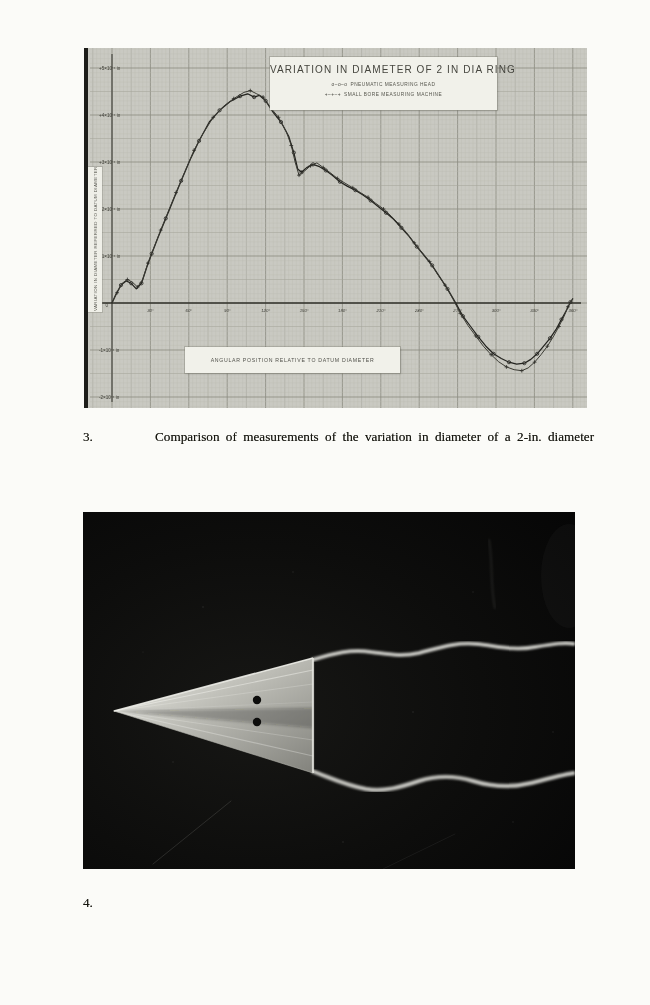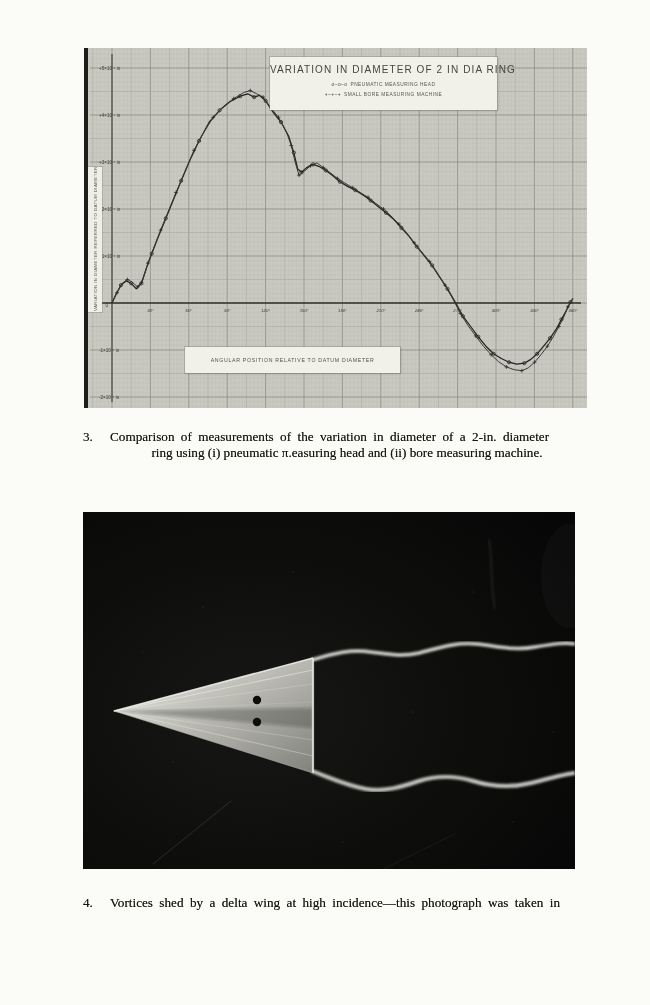--- a/index.html
+++ b/index.html
@@ -67,21 +67,21 @@
   
   .caption{
     position:absolute;left:83px;width:501px;display:flex;
     color:#16160f;font-size:13.2px;line-height:15.8px;
     text-shadow:0 0 .45px rgba(10,10,5,.6);
   }
   .cap-3{top:429px;}
   .cap-4{top:895px;}
   .cap-num{width:27px;flex:0 0 27px;}
   .cap-text{flex:1;}
-  .cap-line1{word-spacing:3.1px;white-space:nowrap;}
+  .cap-line1{word-spacing:3.1px;white-space:nowrap;margin-left:45px;}
   .cap-line2{text-align:center;}
 
   
   .photo-figure{
     position:absolute;left:83px;top:512px;width:492px;height:357px;
     background:var(--photo-bg,#0c0c0b);
   }
   .photo-figure svg{position:absolute;inset:0;display:block;}
 </style>
 </head>
@@ -420,21 +420,20 @@
 
     <div class="chart-box xlabel-box">
       <span>ANGULAR POSITION RELATIVE TO DATUM DIAMETER</span>
     </div>
   </figure>
 
   <div class="caption cap-3">
     <span class="cap-num">3.</span>
     <span class="cap-text">
       <span class="cap-line1" style="display:block">Comparison of measurements of the variation in diameter of a 2-in. diameter</span>
-      <span class="cap-line2" style="display:block">ring using (i) pneumatic π.easuring head and (ii) bore measuring machine.</span>
     </span>
   </div>
 
   <figure class="photo-figure" style="margin:0">
     <svg viewBox="0 0 492 357" width="492" height="357">
       <defs>
         <radialGradient id="pgrad" cx="0.35" cy="0.56" r="0.85">
           <stop offset="0" stop-color="#171715"></stop>
           <stop offset="0.55" stop-color="#0d0d0c"></stop>
           <stop offset="1" stop-color="#060606"></stop>
@@ -497,17 +496,16 @@
         <line x1="31" y1="199" x2="230" y2="261" stroke="#b4b4ad" stroke-width="1" opacity="0.6"></line>
         <circle cx="174" cy="188" r="4.2" fill="#0d0d0c"></circle>
         <circle cx="174" cy="210" r="4.2" fill="#0d0d0c"></circle>
       </g>
     </svg>
   </figure>
 
   <div class="caption cap-4">
     <span class="cap-num">4.</span>
     <span class="cap-text">
-      <span class="cap-line1" style="display:block">Vortices shed by a delta wing at high incidence—this photograph was taken in</span>
     </span>
   </div>
 
 </div>
 
 </body></html>

